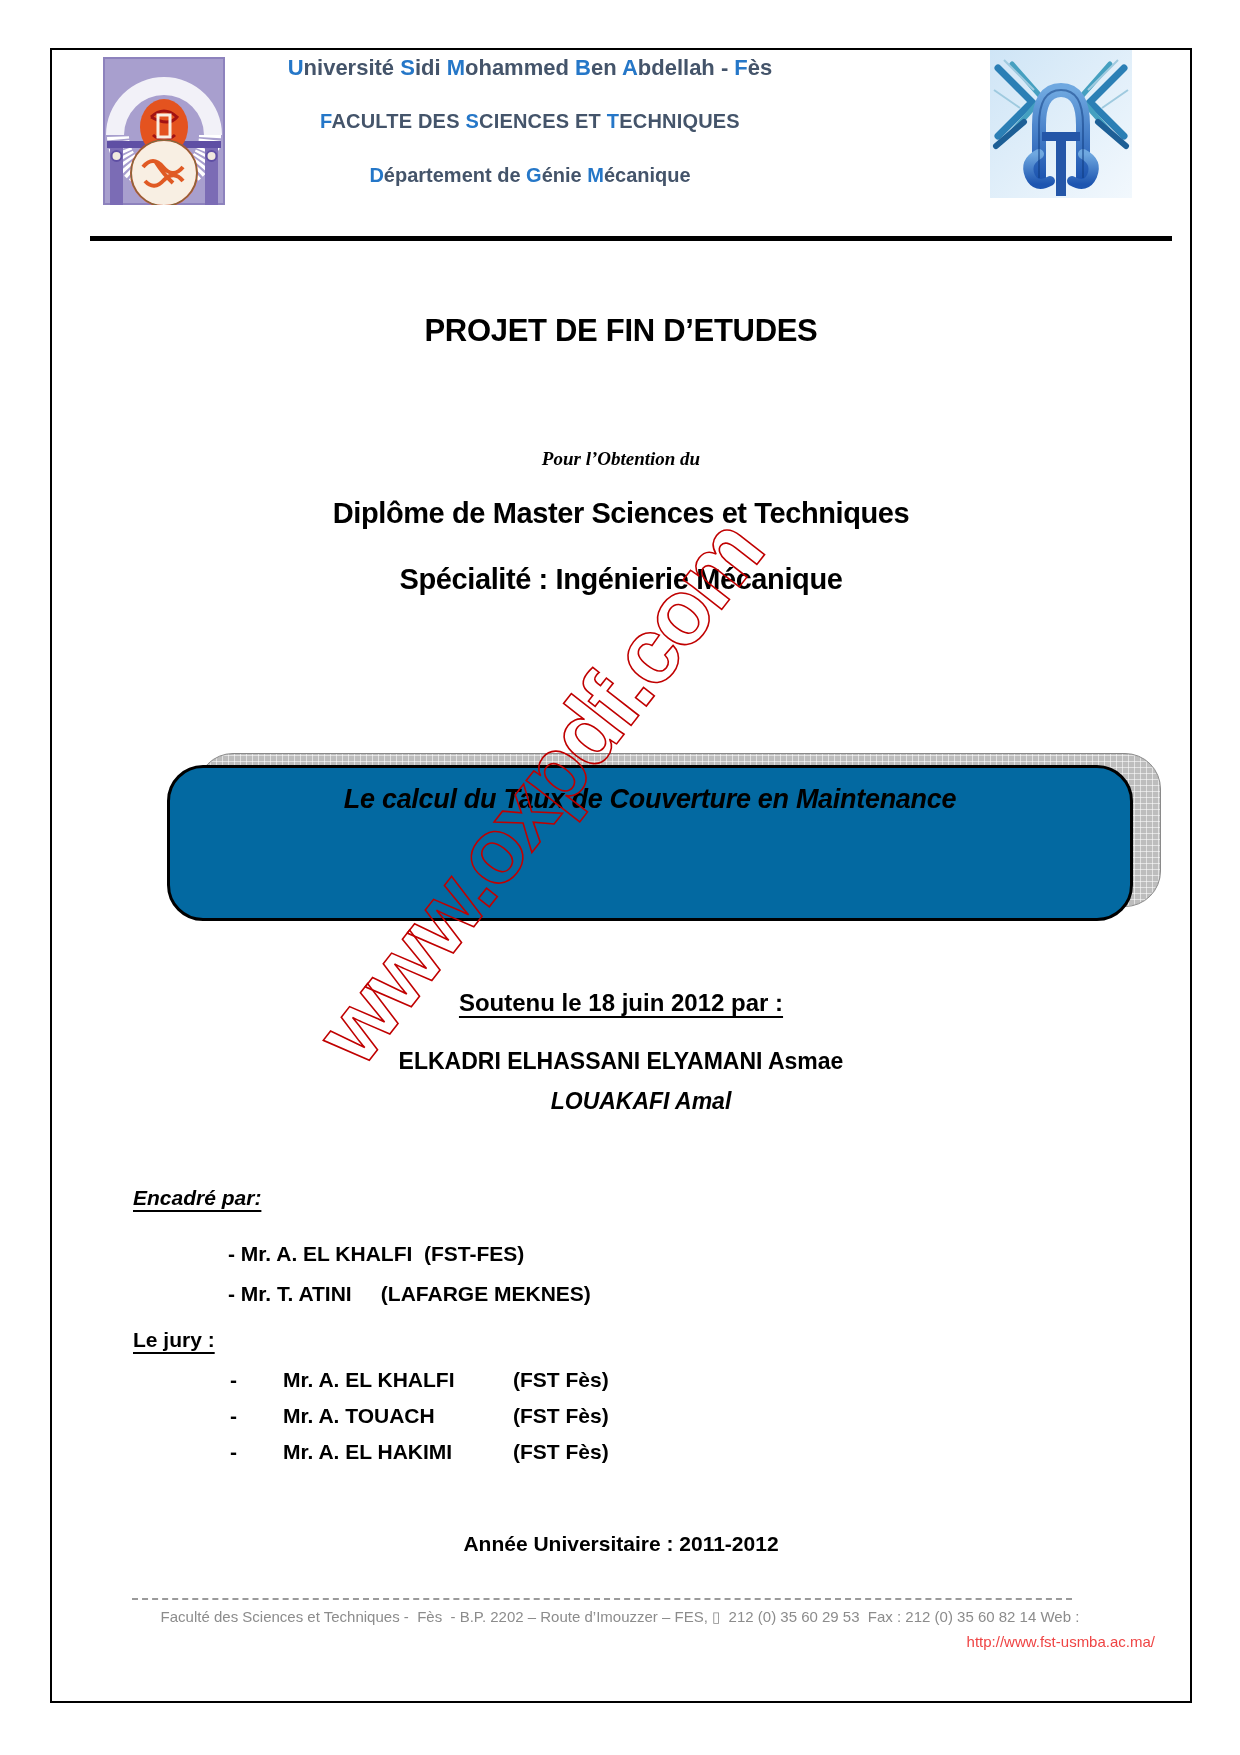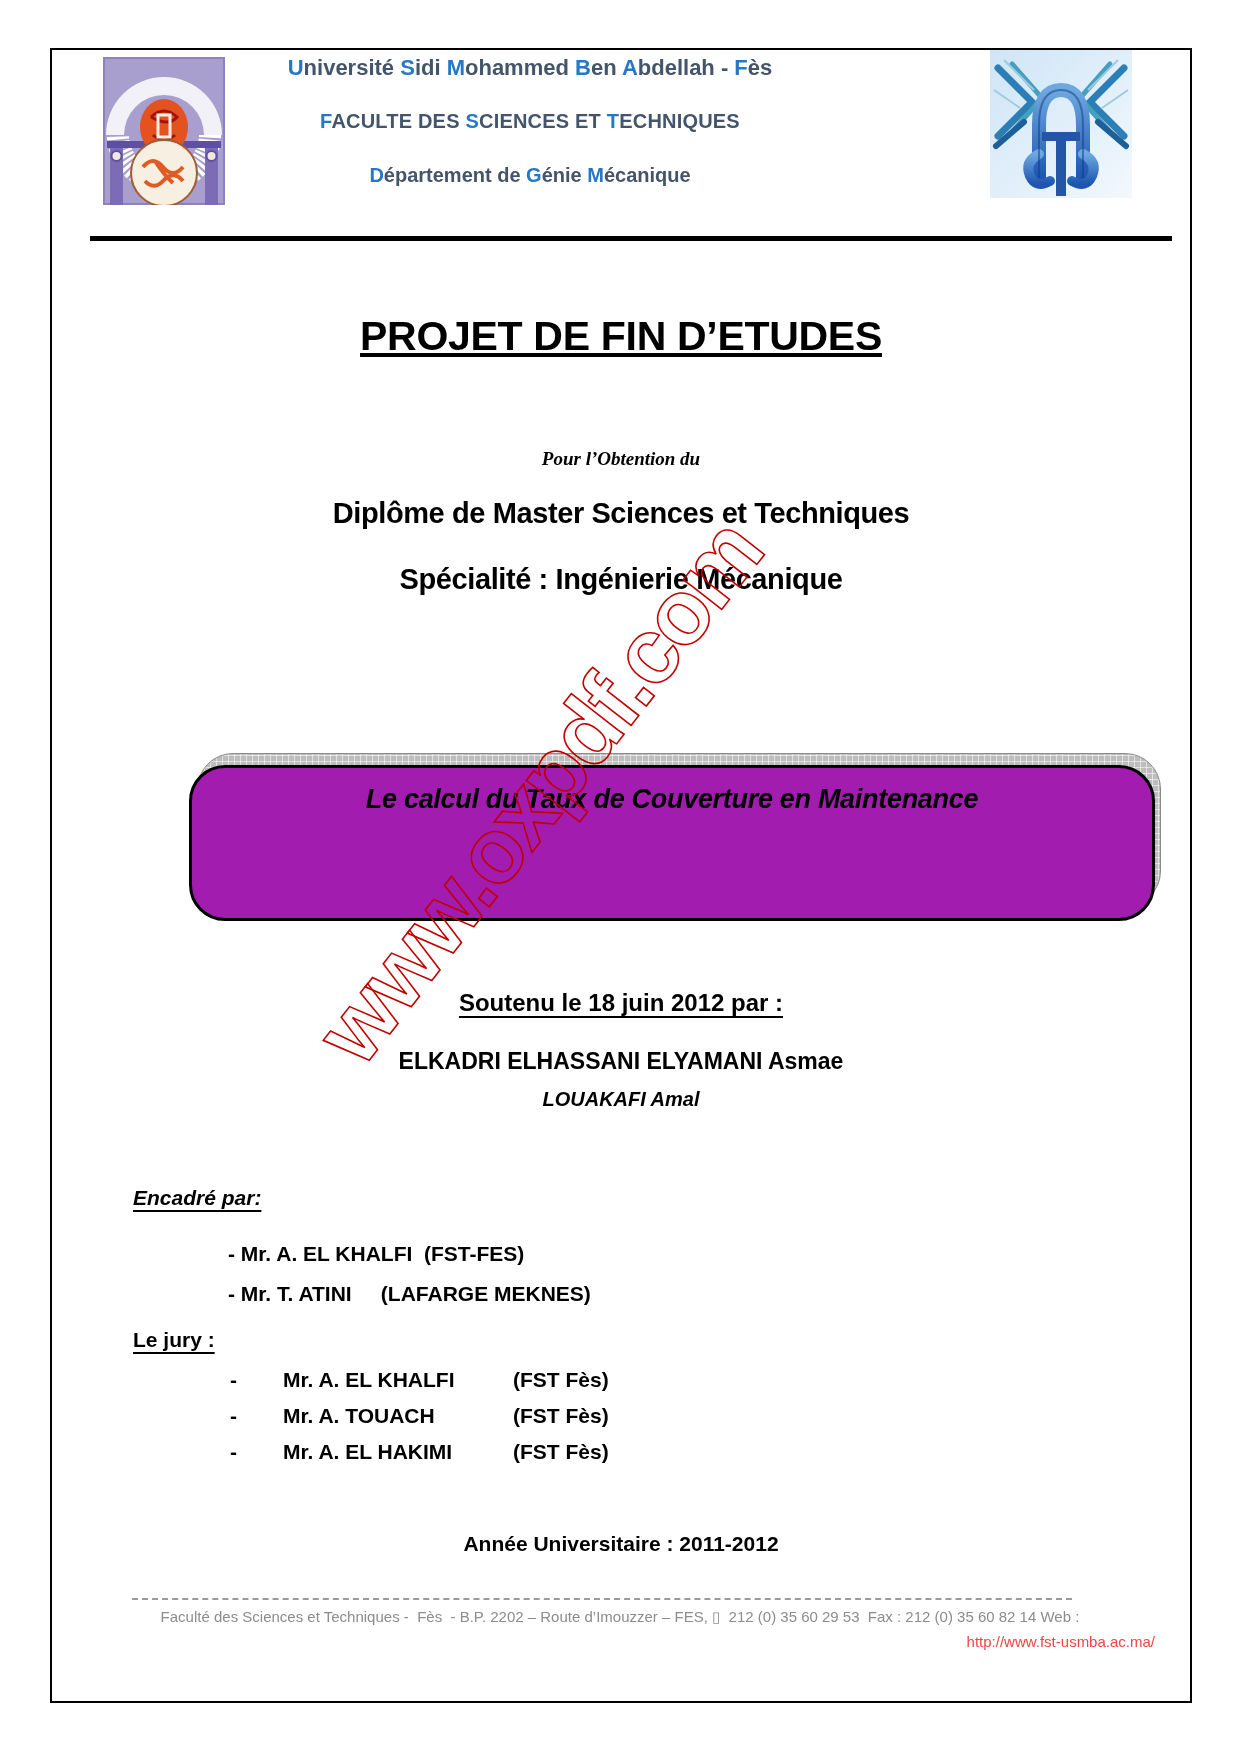--- a/index.html
+++ b/index.html
@@ -19,45 +19,45 @@
     position:absolute;left:170px;top:0;width:720px;text-align:center;
     color:#44546a;font-weight:bold;
   }
   .hline1{position:absolute;left:0;top:55px;width:100%;font-size:22px;}
   .hline2{position:absolute;left:0;top:110px;width:100%;font-size:20px;letter-spacing:.2px;text-align:center;}
   .hline3{position:absolute;left:0;top:164px;width:100%;font-size:20px;}
   .cap{color:#2577c8;}
   .header-rule{position:absolute;left:90px;top:236px;width:1082px;height:5px;background:#000;}
   
   .centered{position:absolute;left:50px;width:1142px;text-align:center;}
-  .t-project{top:313px;font-size:41px;font-weight:bold;letter-spacing:-.3px;text-decoration:underline;}
+  .t-project{top:313px;font-size:31px;font-weight:bold;letter-spacing:-.3px;}
   .t-obtention{top:448px;font-size:19px;font-weight:bold;font-style:italic;font-family:Liberation Serif, serif;}
   .t-diploma{top:497px;font-size:29px;font-weight:bold;letter-spacing:-.4px;}
   .t-specialty{top:563px;font-size:29px;font-weight:bold;letter-spacing:-.4px;}
   
   .box-shadow{
     position:absolute;left:197px;top:753px;width:962px;height:152px;border-radius:36px;
     background-color:#bdbdbd;
     background-image:
       repeating-linear-gradient(0deg, rgba(255,255,255,.55) 0 1px, transparent 1px 6px),
       repeating-linear-gradient(90deg, rgba(255,255,255,.55) 0 1px, transparent 1px 6px);
     border:1px solid #8a8a8a;
   }
   .subject-box{
-    position:absolute;left:189px;top:765px;width:960px;height:150px;border-radius:36px;
-    background:#a21caf;border:3px solid #000;text-align:center;
+    position:absolute;left:167px;top:765px;width:960px;height:150px;border-radius:36px;
+    background:#0369a1;border:3px solid #000;text-align:center;
   }
   .subject-line{position:absolute;left:0;width:100%;font-size:27px;font-weight:bold;font-style:italic;letter-spacing:-.3px;}
   .subject-line1{top:16px;}
   .subject-line2{top:80px;}
   
   .t-defense{top:989px;font-size:24px;font-weight:bold;}
   .t-defense span{text-decoration:underline;text-decoration-thickness:2px;text-underline-offset:5px;}
   .t-student1{top:1048px;font-size:23px;font-weight:bold;}
-  .t-student2{top:1088px;font-size:20px;font-weight:bold;font-style:italic;}
+  .t-student2{top:1088px;font-size:23px;font-weight:bold;font-style:italic;padding-left:20px;}
   
   .left-label{
     position:absolute;left:133px;font-size:21px;font-weight:bold;
   }
   .underlined{text-decoration:underline;text-decoration-thickness:2px;text-underline-offset:5px;}
   .lbl-encadre{top:1186px;font-style:italic;}
   .sup-item{position:absolute;left:228px;font-size:21px;font-weight:bold;white-space:pre;}
   .sup-item1{top:1242px;}
   .sup-item2{top:1282px;}
   .lbl-jury{top:1328px;}

